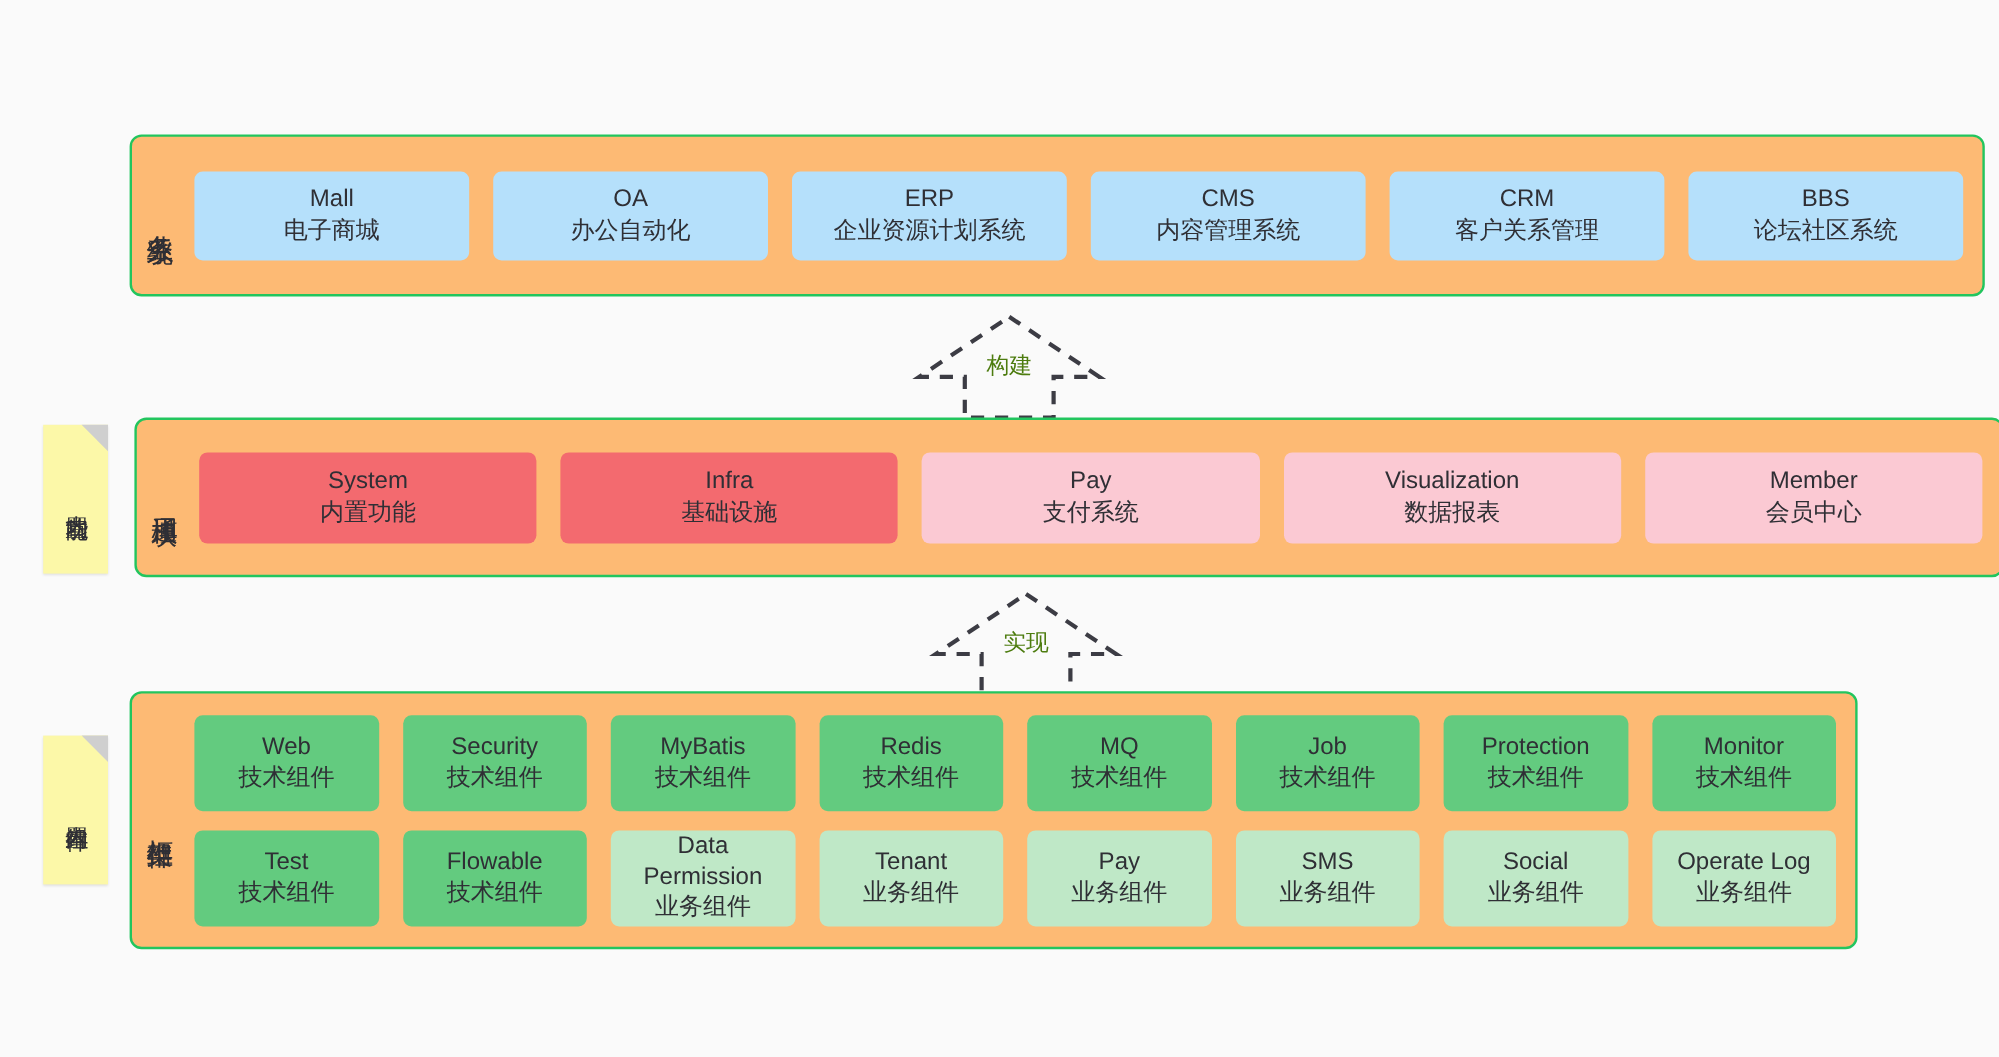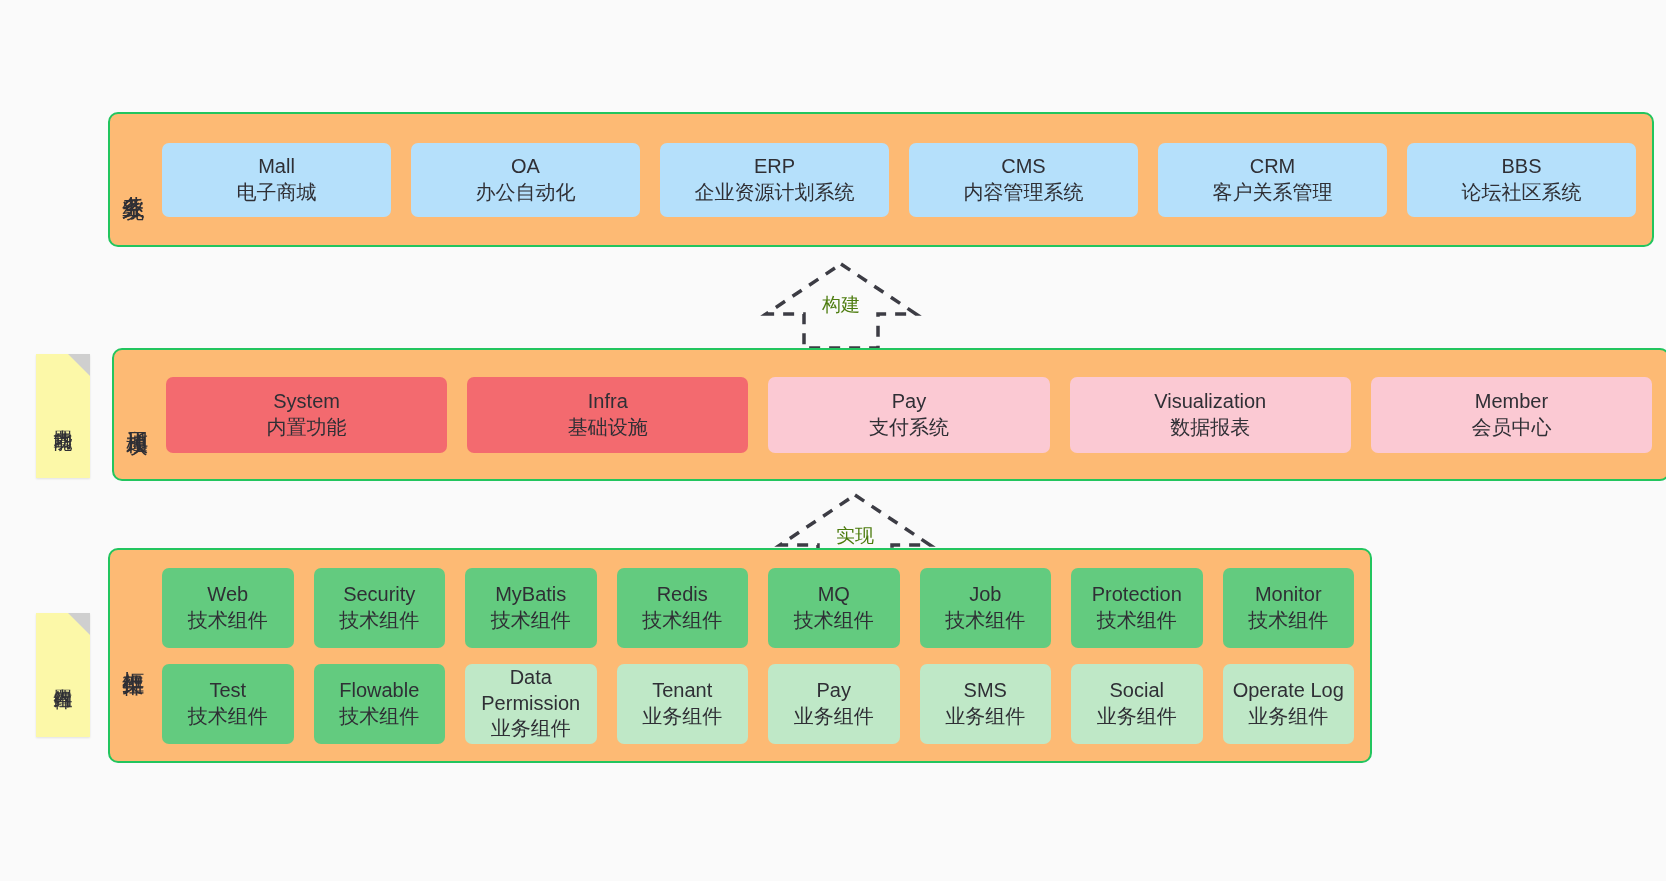--- a/index.html
+++ b/index.html
@@ -91,21 +91,21 @@
   .node.green       { background: #63cb7f; }
   .node.lightgreen  { background: #bfe8c7; }
 
   
   #layer-business { left: 88px;  top: 112px; width: 1546px; height: 135px; }
   #layer-business .node { height: 74px; }
 
   #layer-common   { left: 92px;  top: 348px; width: 1558px; height: 133px; }
   #layer-common .node { height: 76px; }
 
-  #layer-framework{ left: 88px;  top: 548px; width: 1264px; height: 215px; align-items: center; }
+  #layer-framework{ left: 88px;  top: 576px; width: 1440px; height: 215px; align-items: center; }
   #layer-framework .node { height: 80px; }
 
   
   .note {
     position: absolute;
     width: 54px;
     background: #fcf8a8;
     box-shadow: 0 1px 2px rgba(0,0,0,0.10);
     display: flex;
     align-items: center;

